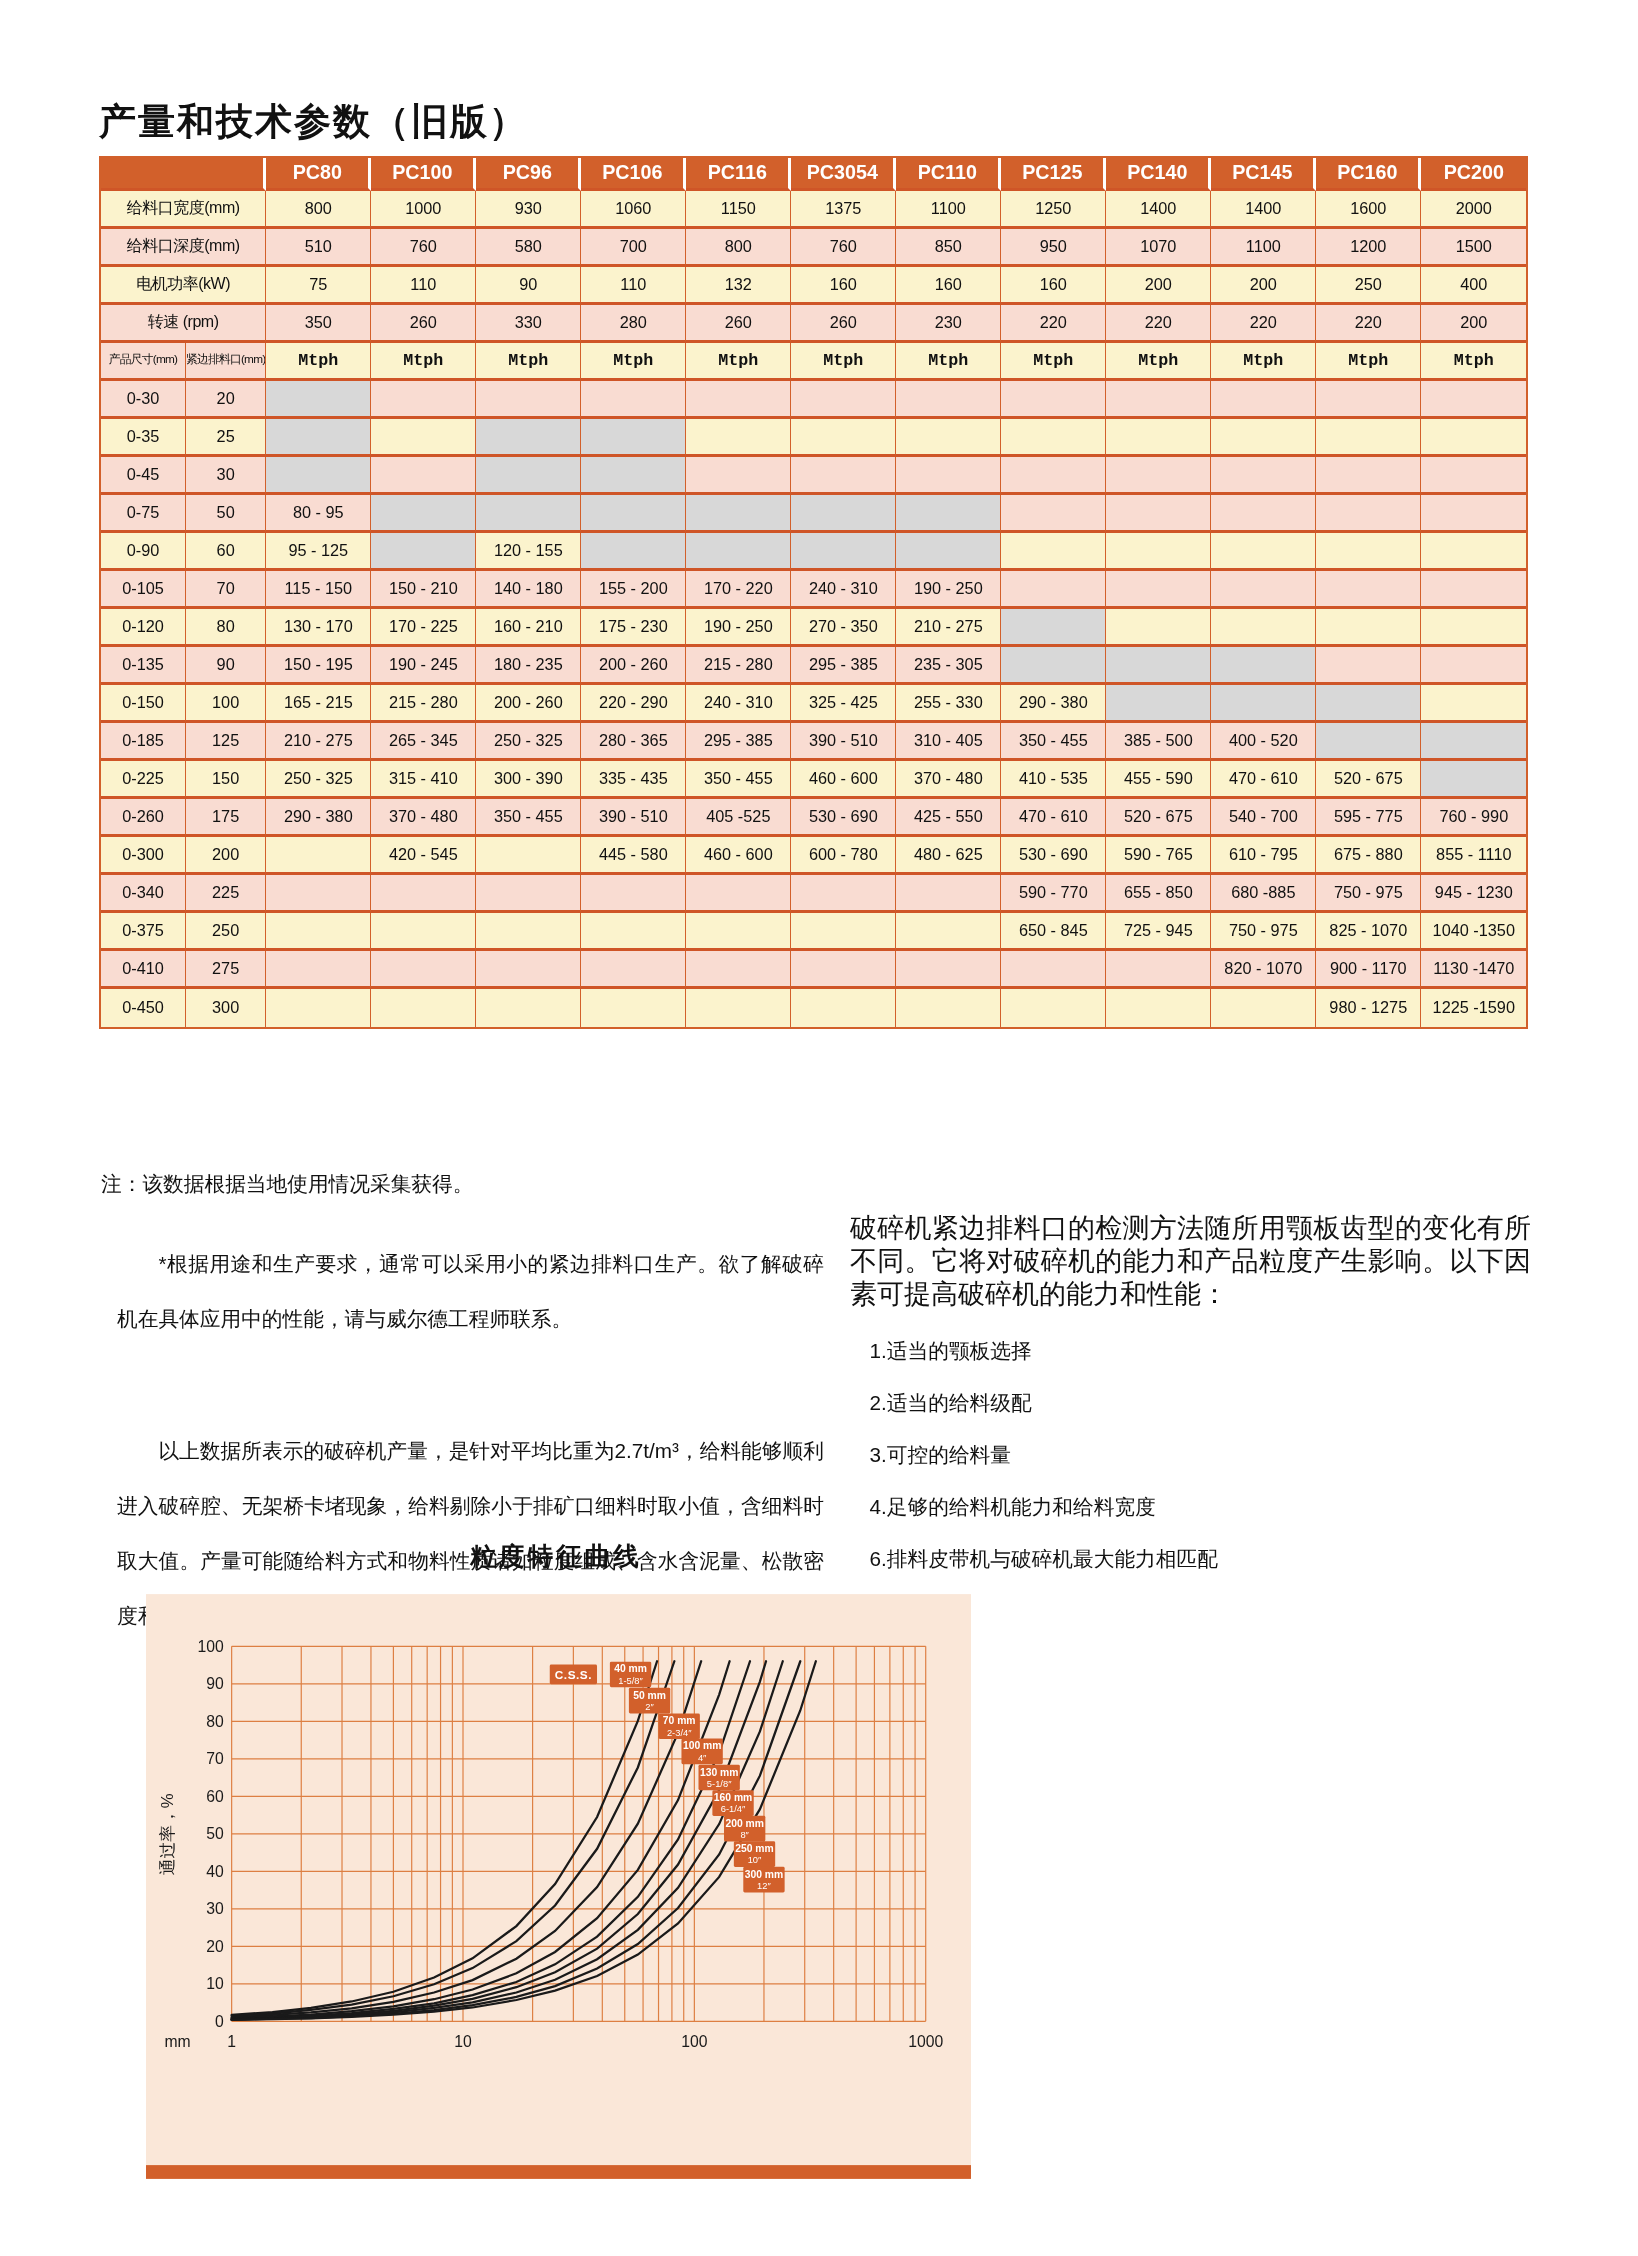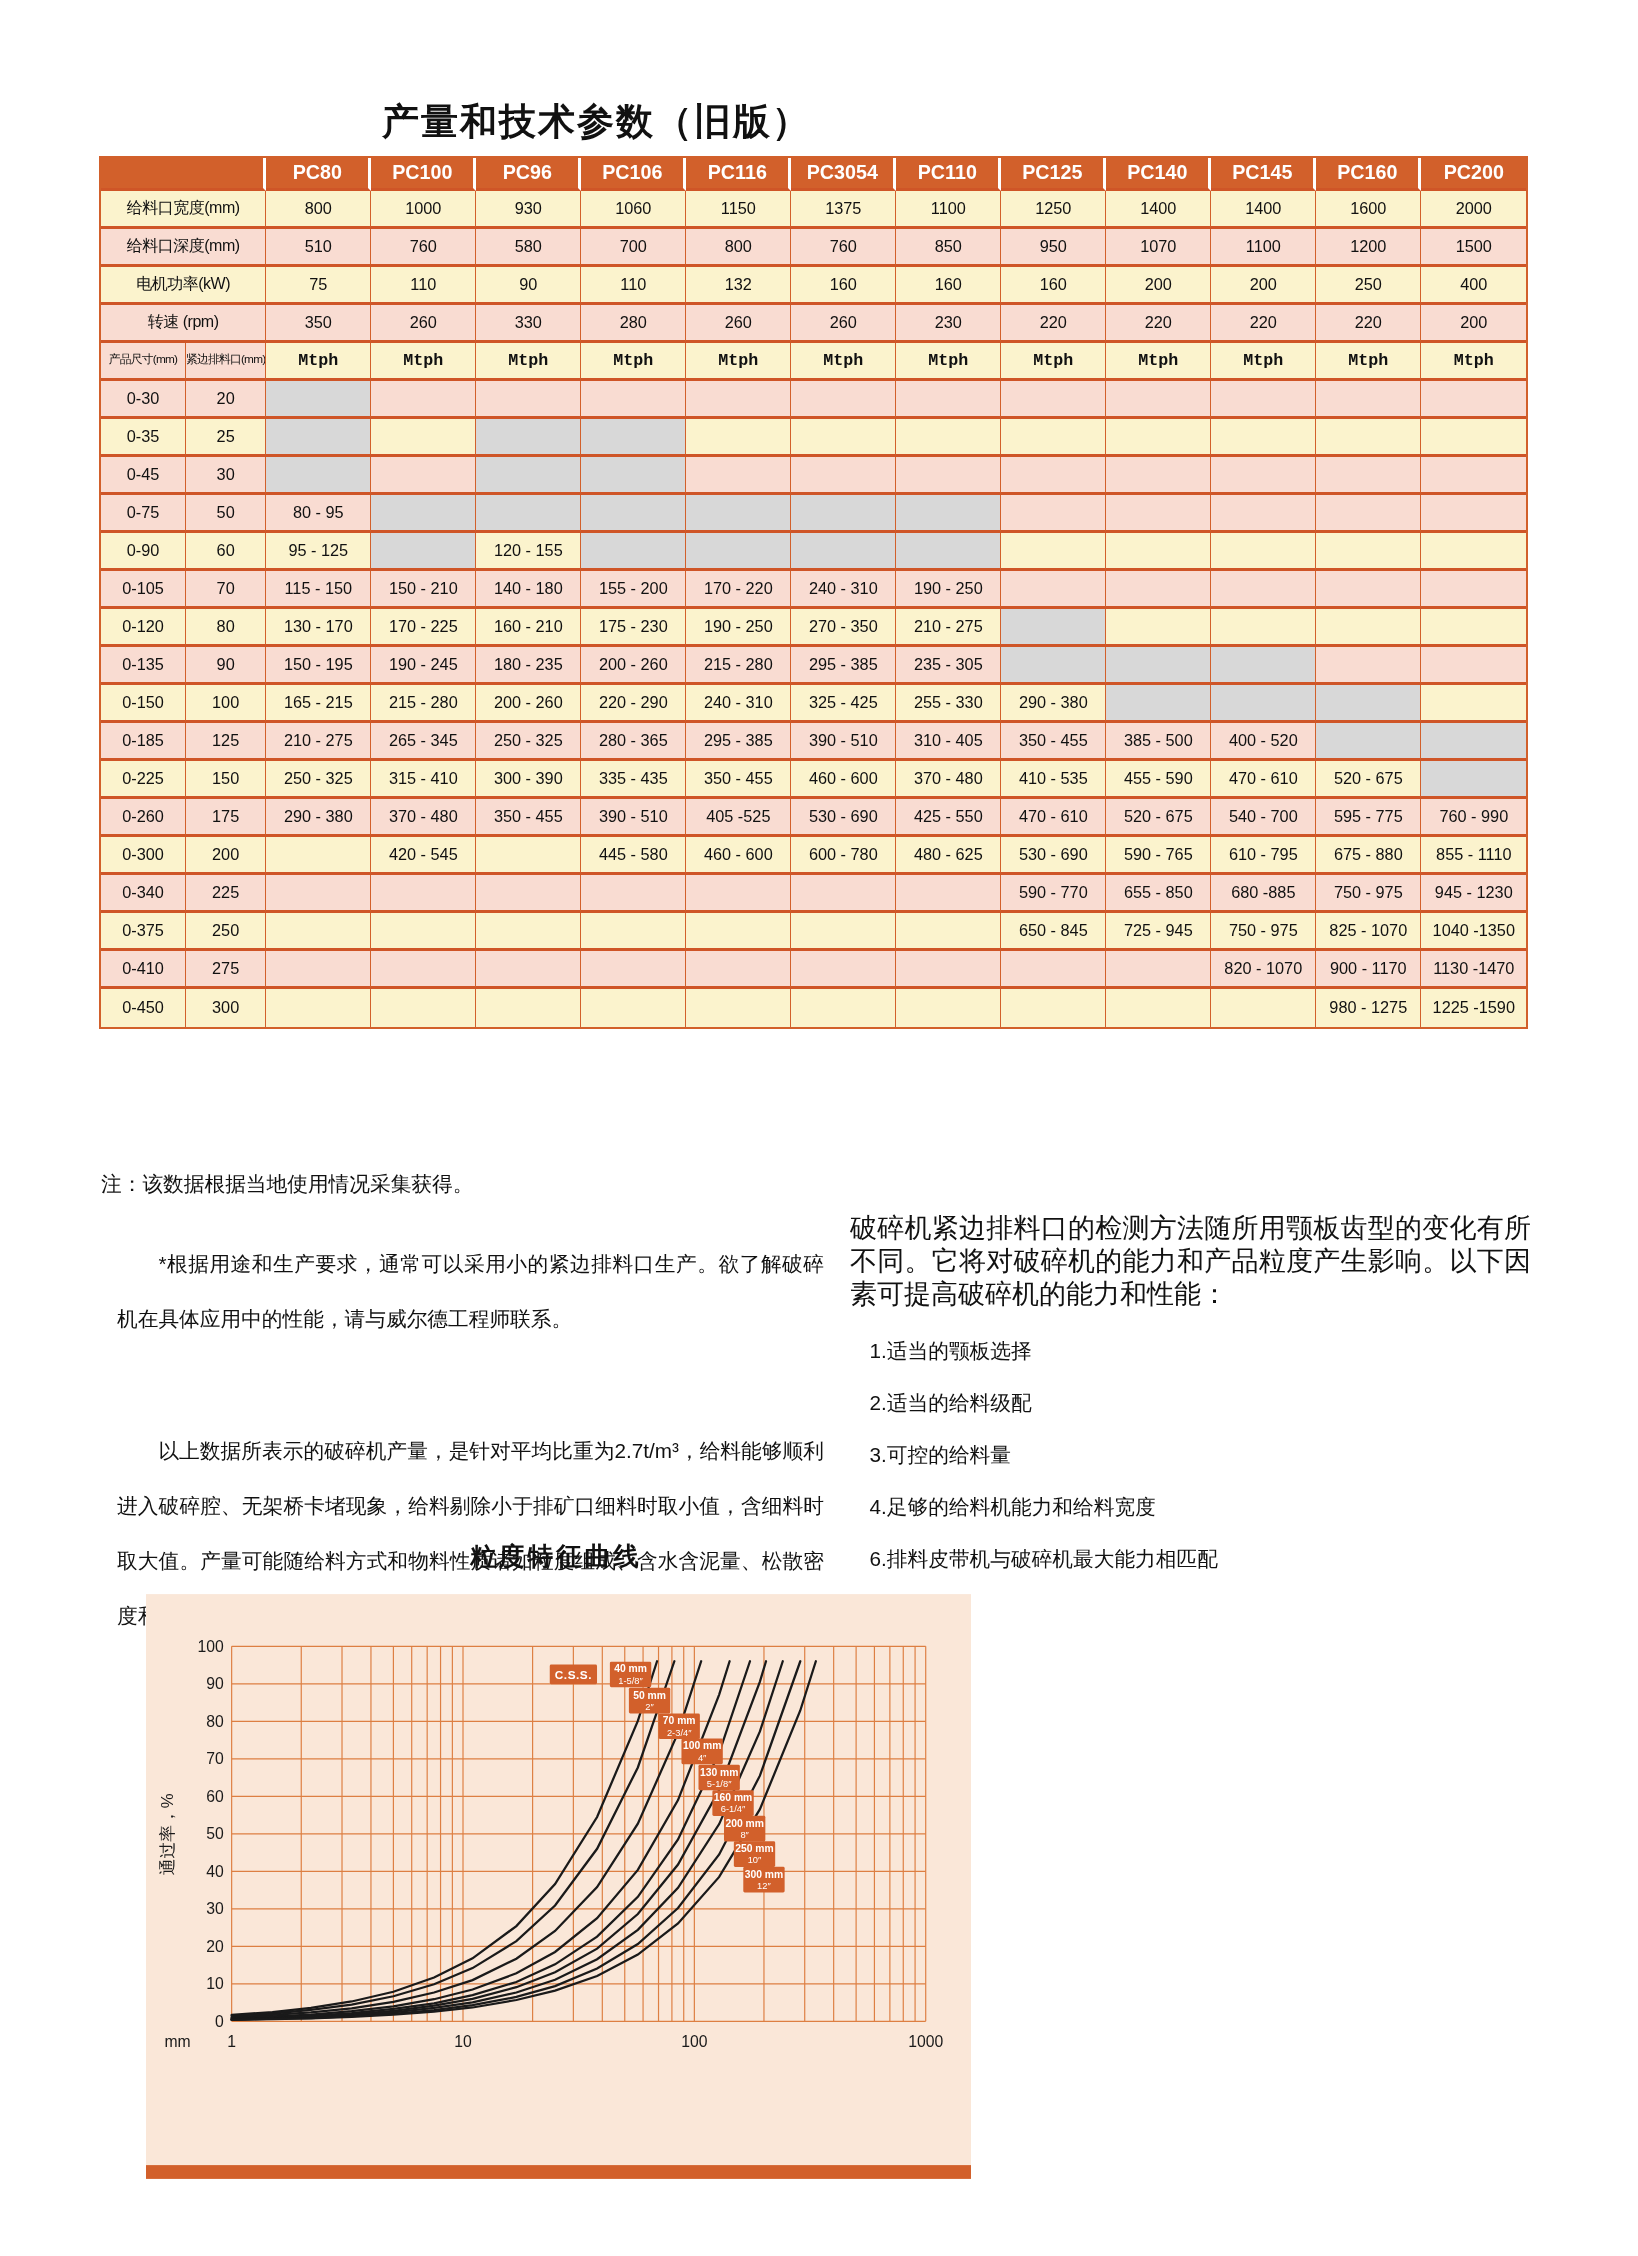--- a/index.html
+++ b/index.html
@@ -4,21 +4,21 @@
 <style>
   :root{
     --accent:#d2602b; --accent-dark:#cf5527;
     --row-yellow:#fbf3cd; --row-pink:#f9dcd2; --gray-cell:#d8d8d8;
     --chart-bg:#fae7d8; --grid:#dd7f42; --curve:#1a1a1a;
   }
   *{box-sizing:border-box}
   body{margin:0;background:#fff}
   .page{position:relative;width:1638px;height:2257px;background:#fff;overflow:hidden;
         font-family:"Liberation Sans","DejaVu Sans",sans-serif;color:#111}
-  .doc-title{position:absolute;left:99px;top:97px;width:995px;margin:0;text-align:center;
+  .doc-title{position:absolute;left:99px;top:97px;width:995px;margin:0;
         font-size:37px;font-weight:bold;letter-spacing:2px}
   
   #spec-table{position:absolute;left:99px;top:156px;border-collapse:separate;border-spacing:0;
         table-layout:fixed;border:2px solid var(--accent)}
   #spec-table th{background:var(--accent);color:#ffffff;font-size:19.7px;font-weight:bold;height:32.5px;
         border-right:3px solid #fff;border-bottom:3px solid var(--accent-dark);padding:0;text-align:center;white-space:nowrap}
   #spec-table th:last-child{border-right:none}
   #spec-table td{height:38px;border-right:1px solid var(--accent);border-bottom:3px solid var(--accent-dark);
         padding:0;text-align:center;vertical-align:middle;font-size:16.3px;white-space:nowrap;overflow:hidden}
   #spec-table td:last-child{border-right:none}

